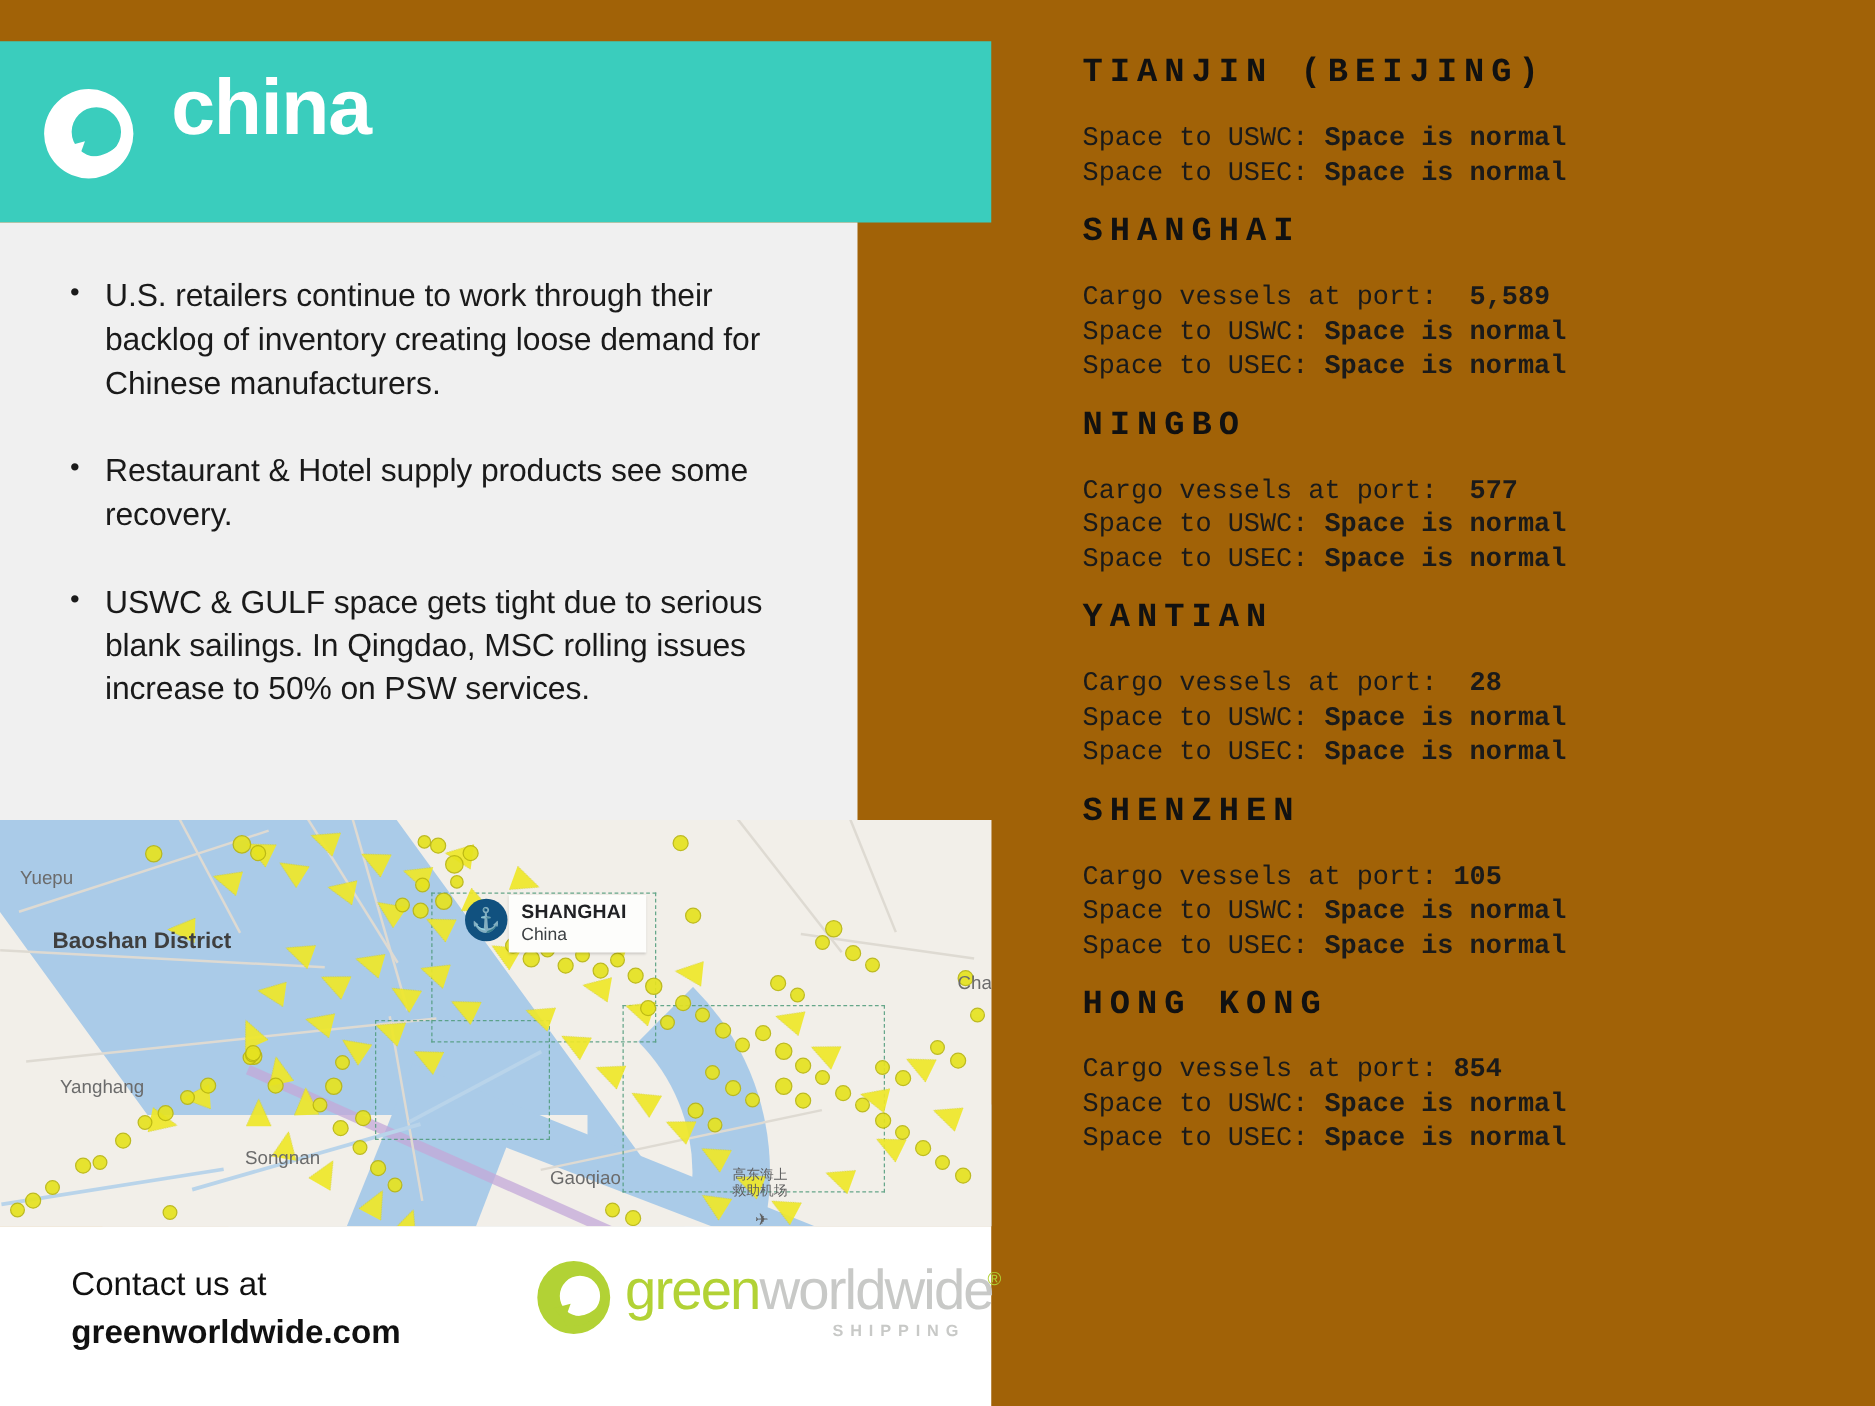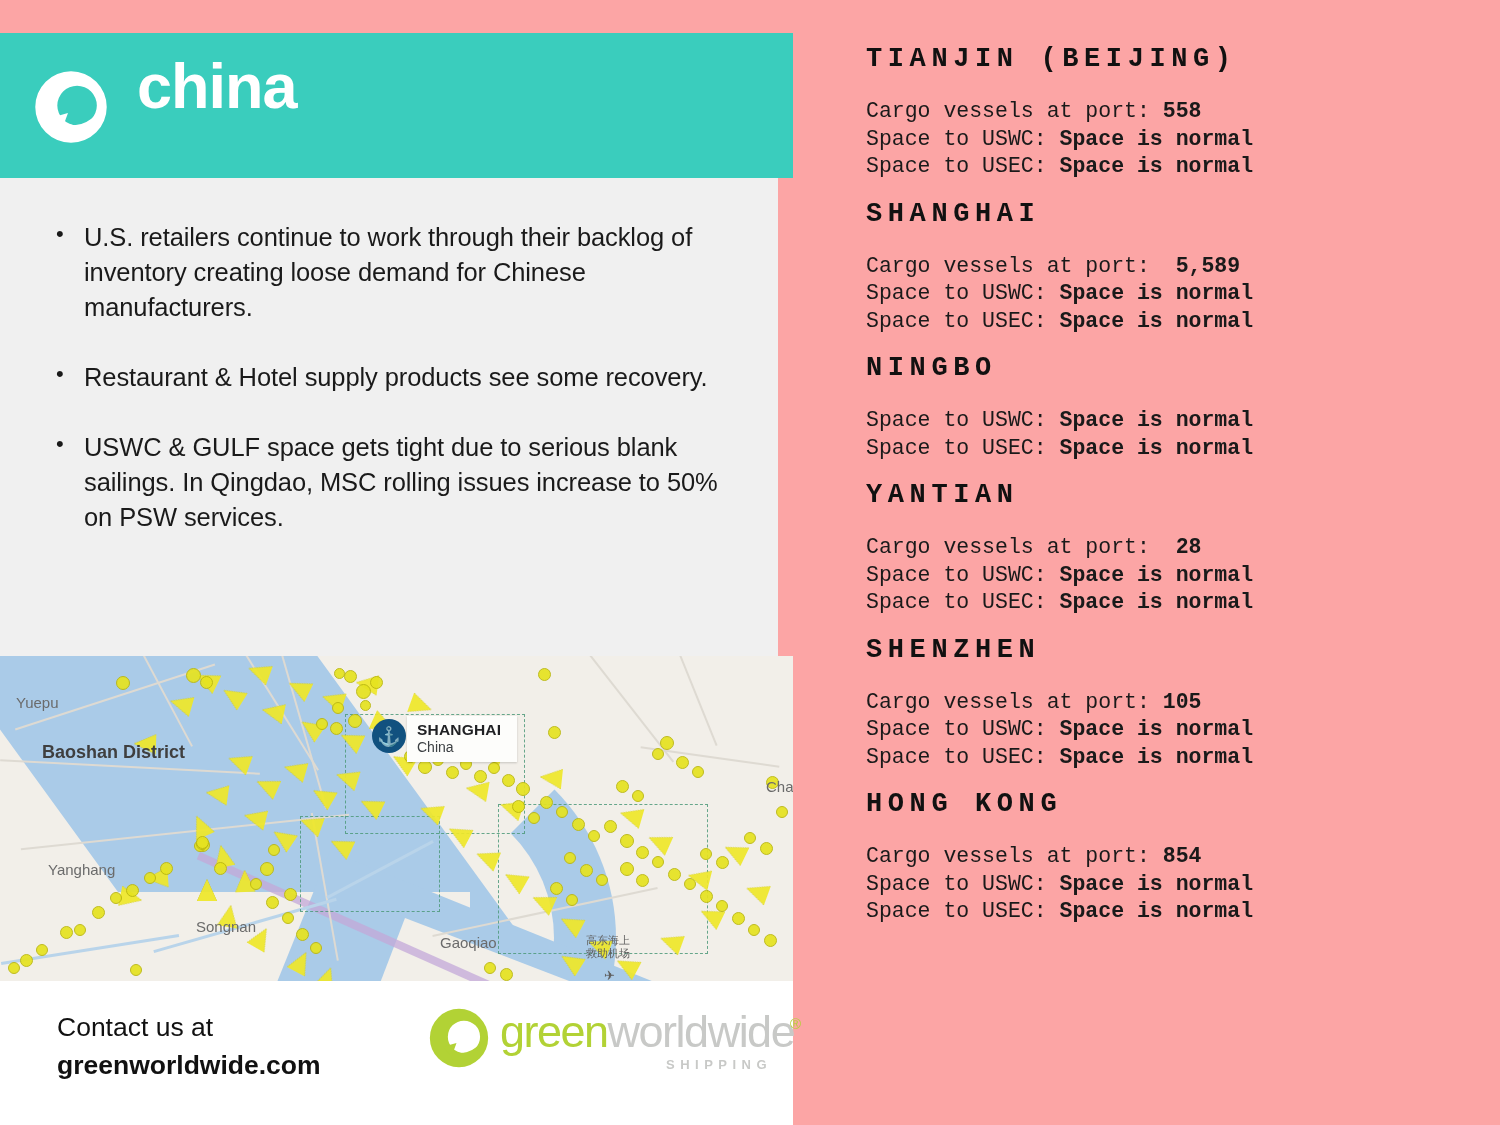--- a/index.html
+++ b/index.html
@@ -2,21 +2,21 @@
 <html><head>
 <meta charset="utf-8">
 <style>
   * { box-sizing: border-box; margin: 0; padding: 0; }
   html, body {
     width: 1500px; height: 1125px;
     background: #ffffff;
     font-family: "Liberation Sans", sans-serif;
     overflow: hidden;
   }
-  .page { position: relative; width: 1500px; height: 1125px; background: #fca5a5; }
+  .page { position: relative; width: 1500px; height: 1125px; background: #a16207; }
 
   
   .left-col {
     position: absolute; left: 0; top: 0;
     width: 793px; height: 1125px;
   }
 
   
   .header-band {
     position: absolute; left: 0; top: 33px;
@@ -31,21 +31,21 @@
     position: absolute; left: 137px; top: 22px;
     font-size: 63px; line-height: 1;
     color: #ffffff;
     font-weight: 700;
     letter-spacing: -1px;
   }
 
   
   .bullets-panel {
     position: absolute; left: 0; top: 178px;
-    width: 778px; height: 478px;
+    width: 686px; height: 478px;
     background: #f0f0f0;
     padding: 42px 40px 0 52px;
   }
   .bullet-item {
     position: relative;
     padding-left: 32px;
     margin-bottom: 35px;
     font-size: 25.5px;
     line-height: 1.37;
     color: #1a1a1a;
@@ -479,34 +479,34 @@
         <div class="gw-reg">®</div>
         <div class="gw-sub">SHIPPING</div>
       </div>
     </div>
   </div>
 
   <div class="right-col">
 
     <div class="port-block">
       <div class="port-name">TIANJIN (BEIJING)</div>
-      <div class="port-line"><span>Cargo vessels at port:</span> <b>558</b></div>
       <div class="port-line"><span>Space to USWC:</span> <b>Space is normal</b></div>
       <div class="port-line"><span>Space to USEC:</span> <b>Space is normal</b></div>
     </div>
 
     <div class="port-block">
       <div class="port-name">SHANGHAI</div>
       <div class="port-line"><span>Cargo vessels at port: </span> <b>5,589</b></div>
       <div class="port-line"><span>Space to USWC:</span> <b>Space is normal</b></div>
       <div class="port-line"><span>Space to USEC:</span> <b>Space is normal</b></div>
     </div>
 
     <div class="port-block">
       <div class="port-name">NINGBO</div>
+      <div class="port-line"><span>Cargo vessels at port: </span> <b>577</b></div>
       <div class="port-line"><span>Space to USWC:</span> <b>Space is normal</b></div>
       <div class="port-line"><span>Space to USEC:</span> <b>Space is normal</b></div>
     </div>
 
     <div class="port-block">
       <div class="port-name">YANTIAN</div>
       <div class="port-line"><span>Cargo vessels at port: </span> <b>28</b></div>
       <div class="port-line"><span>Space to USWC:</span> <b>Space is normal</b></div>
       <div class="port-line"><span>Space to USEC:</span> <b>Space is normal</b></div>
     </div>

